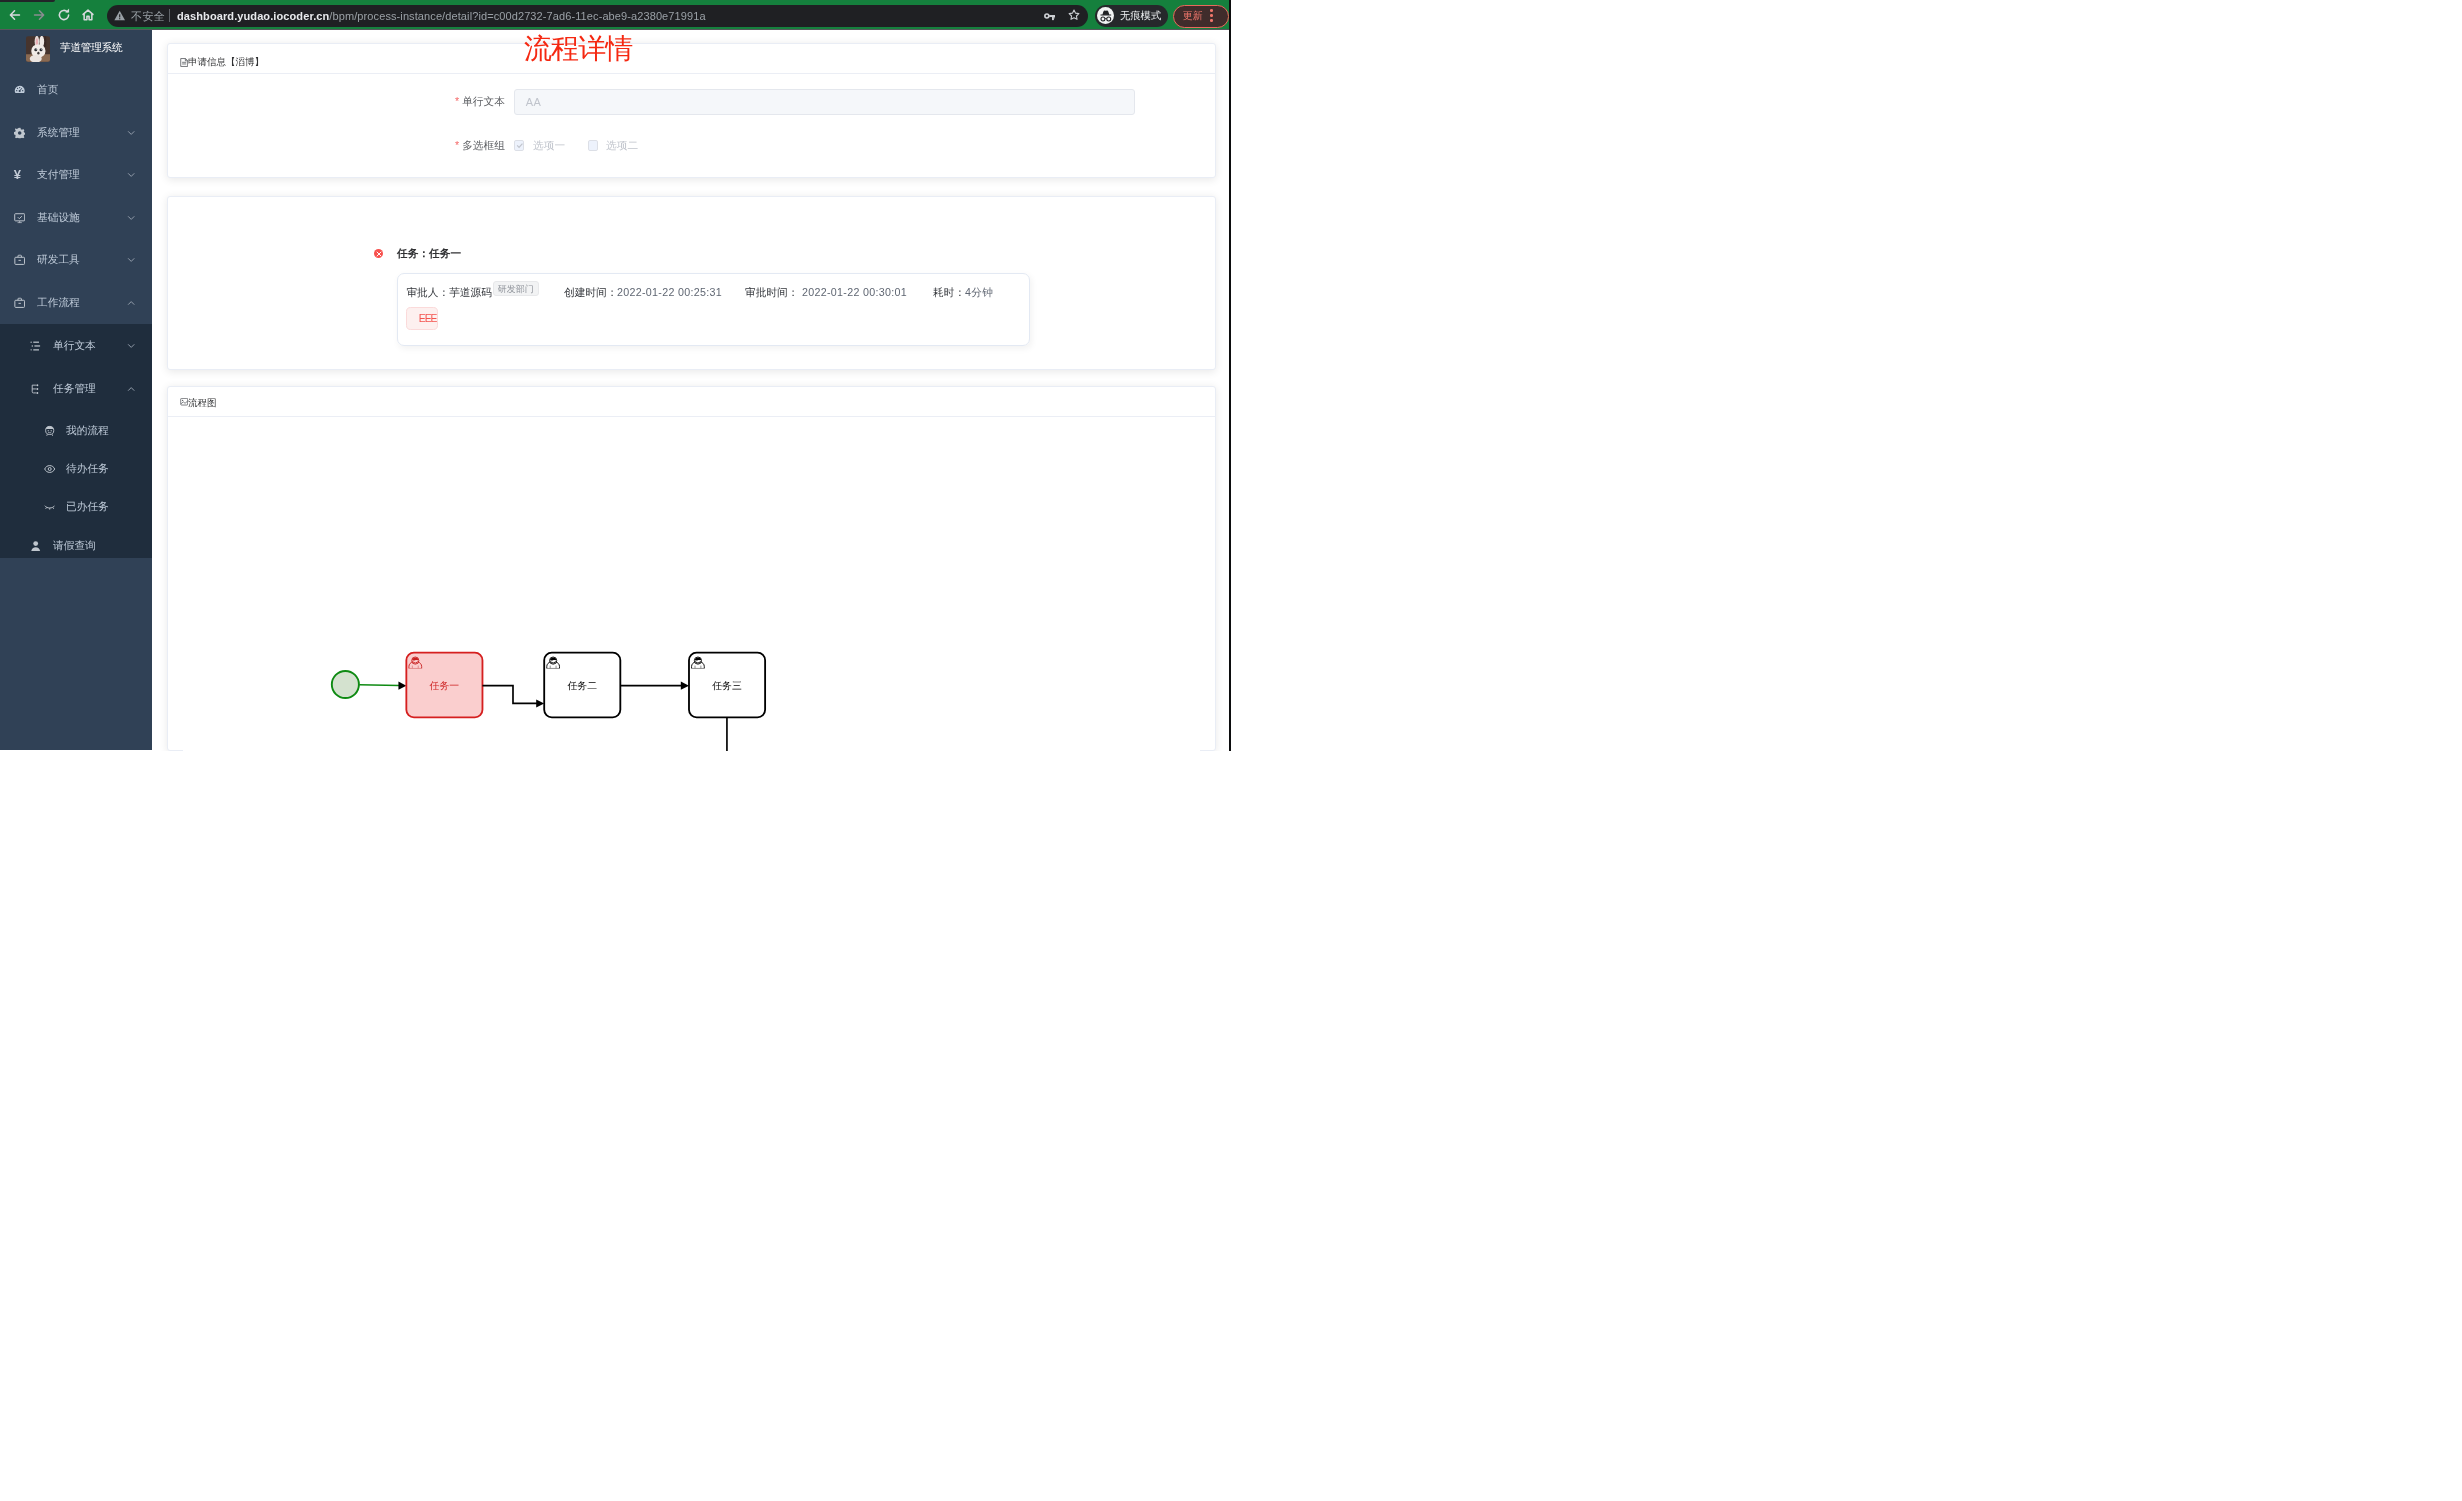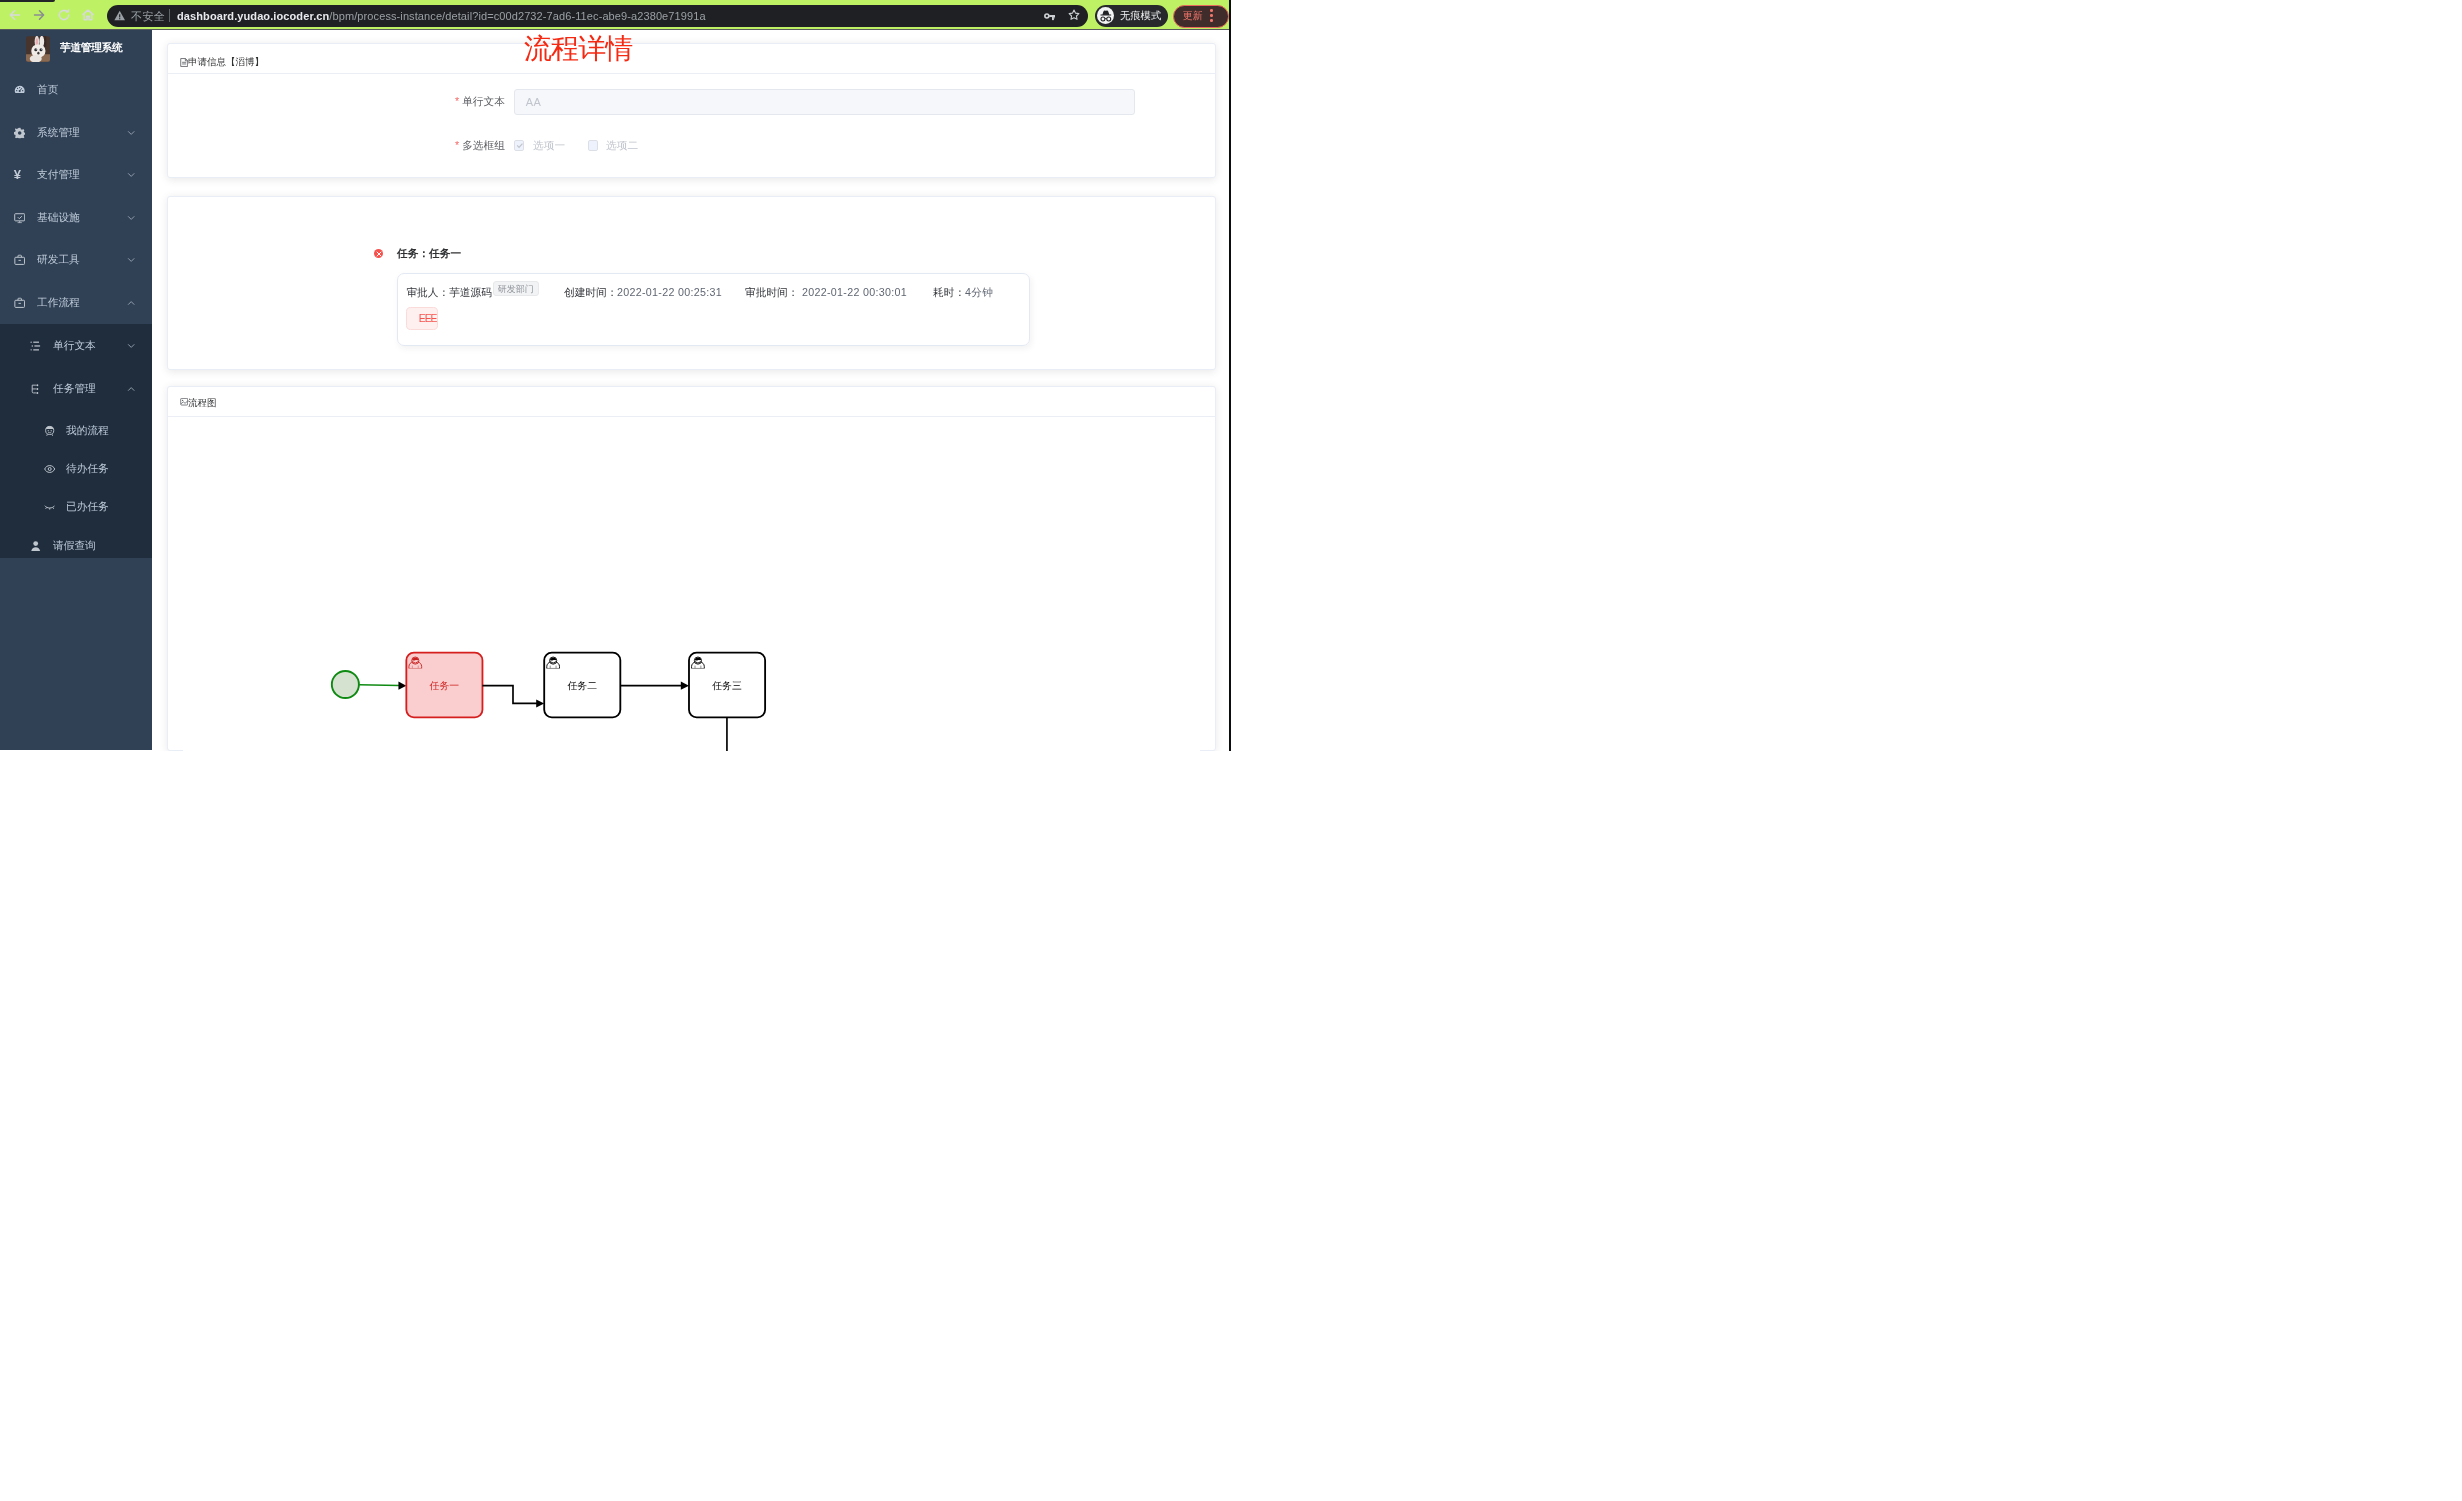--- a/index.html
+++ b/index.html
@@ -1,41 +1,41 @@
 <!DOCTYPE html>
 <html lang="zh" style="font-size:12px"><head>
 <meta charset="utf-8">
 <style>
 *{margin:0;padding:0;box-sizing:border-box}
 html,body{width:1231px;height:751px;overflow:hidden}
 body{font-family:"Liberation Sans",sans-serif;background:#fff}
 #app{position:relative;width:1231px;height:751px;overflow:hidden}
 
-.chrome{position:absolute;left:0;top:0;width:1231px;height:30px;background:#bef264;border-bottom:0.4px solid #56585c}.tabactive{position:absolute;left:0;top:0;width:55px;height:1.9px;background:#222428;border-bottom-right-radius:2.3px}
+.chrome{position:absolute;left:0;top:0;width:1231px;height:30px;background:#15803d;border-bottom:0.4px solid #56585c}.tabactive{position:absolute;left:0;top:0;width:55px;height:1.9px;background:#222428;border-bottom-right-radius:2.3px}
 .navic{position:absolute;top:5.3px;width:20px;height:20px}
 .omnibox{position:absolute;left:107px;top:4.6px;width:981px;height:22.5px;border-radius:11.4px;background:#1f2023}
 .omni-warn{position:absolute;left:6.9px;top:5.3px;width:11.4px;height:11.4px}
 .omni-insecure{position:absolute;left:24px;top:0;height:22px;line-height:22px;color:#9aa0a6;font-size:11px;letter-spacing:0.4px}
 .omni-sep{position:absolute;left:62px;top:4.6px;width:0.8px;height:13px;background:#5f6368}
 .omni-url{position:absolute;left:70px;top:0;height:22.5px;line-height:22.5px;font-size:11px;color:#9aa0a6;white-space:nowrap;letter-spacing:0.1px}
 .omni-url b{color:#e8eaed;font-weight:700}
 .keyic{position:absolute;left:1044px;top:9.5px;width:11.4px;height:12px}
 .starik{position:absolute;left:1068px;top:9px;width:12px;height:12px}
 .incog{position:absolute;left:1095px;top:5px;width:73px;height:22px;border-radius:11px;background:#26282b}
 .incircle{position:absolute;left:1.9px;top:2.3px;width:17px;height:17px;border-radius:50%;background:#f2f3f4}
 .intext{position:absolute;left:25px;top:0;height:16px;line-height:22px;color:#eceef0;font-size:10.3px}
 .update{position:absolute;left:1173px;top:4.6px;width:56px;height:23px;border-radius:11.4px;border:1.1px solid #e8695c;background:#402c2b}
 .update .utext{position:absolute;left:8.8px;top:0;height:20.6px;line-height:20.6px;color:#ee766b;font-size:10px}
 .udots{position:absolute;left:36px;top:3.8px;width:3px;height:13px}
 .udots i{position:absolute;left:0;width:2.7px;height:2.7px;border-radius:50%;background:#ee766b}
 
 .sidebar{position:absolute;left:0;top:30px;width:152px;height:720px;background:#304156}
 .subbg{position:absolute;left:0;top:294px;width:152px;height:234px;background:#1f2d3d}
 .logo-img{position:absolute;left:26px;top:5.7px;width:24px;height:26px;border-radius:2.3px;overflow:hidden}
-.logo-tt{position:absolute;left:60px;top:11.4px;font-size:10.7px;font-weight:700;color:#fff;letter-spacing:-0.3px}
+.logo-tt{position:absolute;left:60px;top:11.4px;font-size:10.7px;font-weight:400;color:#fff;letter-spacing:-0.3px}
 .mi{position:absolute;left:0;width:152px;height:43px;color:#bfcbd9;font-size:10.7px}
 .mi .txt{position:absolute;top:50%;transform:translateY(-50%);white-space:nowrap}
 .mi .ic{position:absolute;top:50%;transform:translateY(-50%);width:11.4px;height:11.4px}
 .mi .arr{position:absolute;right:17px;top:50%;width:8.4px;height:8.4px;transform:translateY(-50%)}
 .l1 .ic{left:13.7px}.l1 .txt{left:37px}
 .l2 .ic{left:30px}.l2 .txt{left:53px}
 .l3 .ic{left:44px}.l3 .txt{left:66px}
 
 .main{position:absolute;left:152px;top:30px;width:1080px;height:720px;background:#fff}
 .pagetitle{position:absolute;left:372px;top:3.8px;font-size:28px;line-height:30px;color:#f52811;z-index:5;letter-spacing:-0.9px}

